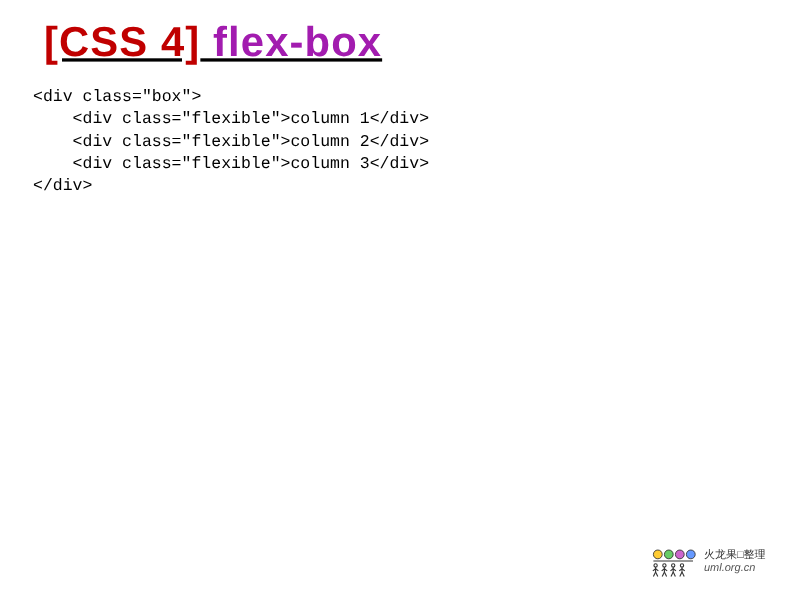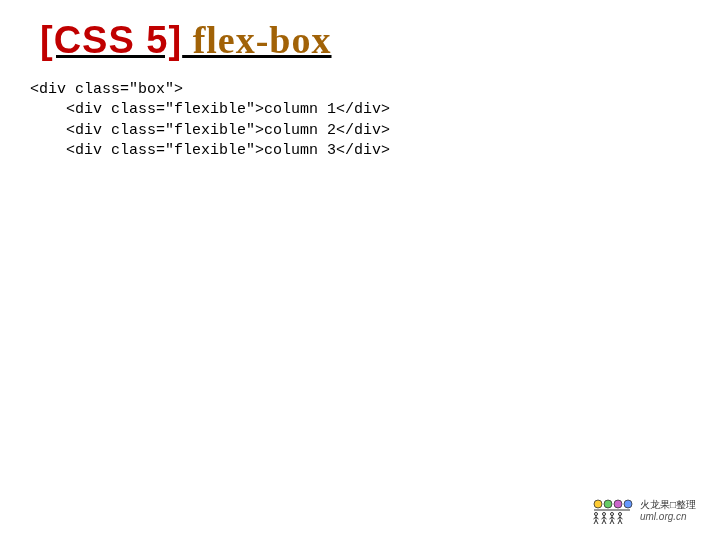--- a/index.html
+++ b/index.html
@@ -19,22 +19,22 @@
     text-decoration: underline;
     letter-spacing: 1px;
     margin-bottom: 18px;
     white-space: pre;
   }
   .title .bracket-part {
     color: #c00000;
     font-family: "SimHei", "Microsoft YaHei", sans-serif;
   }
   .title .label-part {
-    color: #a16207;
-    font-family: Liberation Serif, serif;
+    color: #a21caf;
+    font-family: Liberation Sans, sans-serif;
   }
   .code-block {
     font-family: "Courier New", Courier, monospace;
     font-size: 15px;
     line-height: 1.35;
     color: #000;
     white-space: pre;
     margin-left: -10px;
   }
   .footer-logo {
@@ -56,23 +56,23 @@
   }
   .footer-text .line2 {
     color: #555;
     font-style: italic;
   }
 </style>
 </head>
 <body>
 
 <div class="slide">
-  <h1 class="title"><span class="bracket-part">[CSS 5]</span><span class="label-part"> flex-box</span></h1>
+  <h1 class="title"><span class="bracket-part">[CSS 4]</span><span class="label-part"> flex-box</span></h1>
 
-  <div class="code-block"><div>&lt;div class="box"&gt;</div><div>    &lt;div class="flexible"&gt;column 1&lt;/div&gt;</div><div>    &lt;div class="flexible"&gt;column 2&lt;/div&gt;</div><div>    &lt;div class="flexible"&gt;column 3&lt;/div&gt;</div></div>
+  <div class="code-block"><div>&lt;div class="box"&gt;</div><div>    &lt;div class="flexible"&gt;column 1&lt;/div&gt;</div><div>    &lt;div class="flexible"&gt;column 2&lt;/div&gt;</div><div>    &lt;div class="flexible"&gt;column 3&lt;/div&gt;</div><div>&lt;/div&gt;</div></div>
 </div>
 
 <div class="footer-logo">
   <svg width="44" height="30" viewBox="0 0 44 30">
     <line x1="4" y1="14" x2="40" y2="14" stroke="#333" stroke-width="1"></line>
     <circle cx="8" cy="8" r="4" fill="#ffcc33" stroke="#333" stroke-width="0.8"></circle>
     <circle cx="18" cy="8" r="4" fill="#66cc66" stroke="#333" stroke-width="0.8"></circle>
     <circle cx="28" cy="8" r="4" fill="#cc66cc" stroke="#333" stroke-width="0.8"></circle>
     <circle cx="38" cy="8" r="4" fill="#6699ff" stroke="#333" stroke-width="0.8"></circle>
     <g stroke="#333" stroke-width="1">

